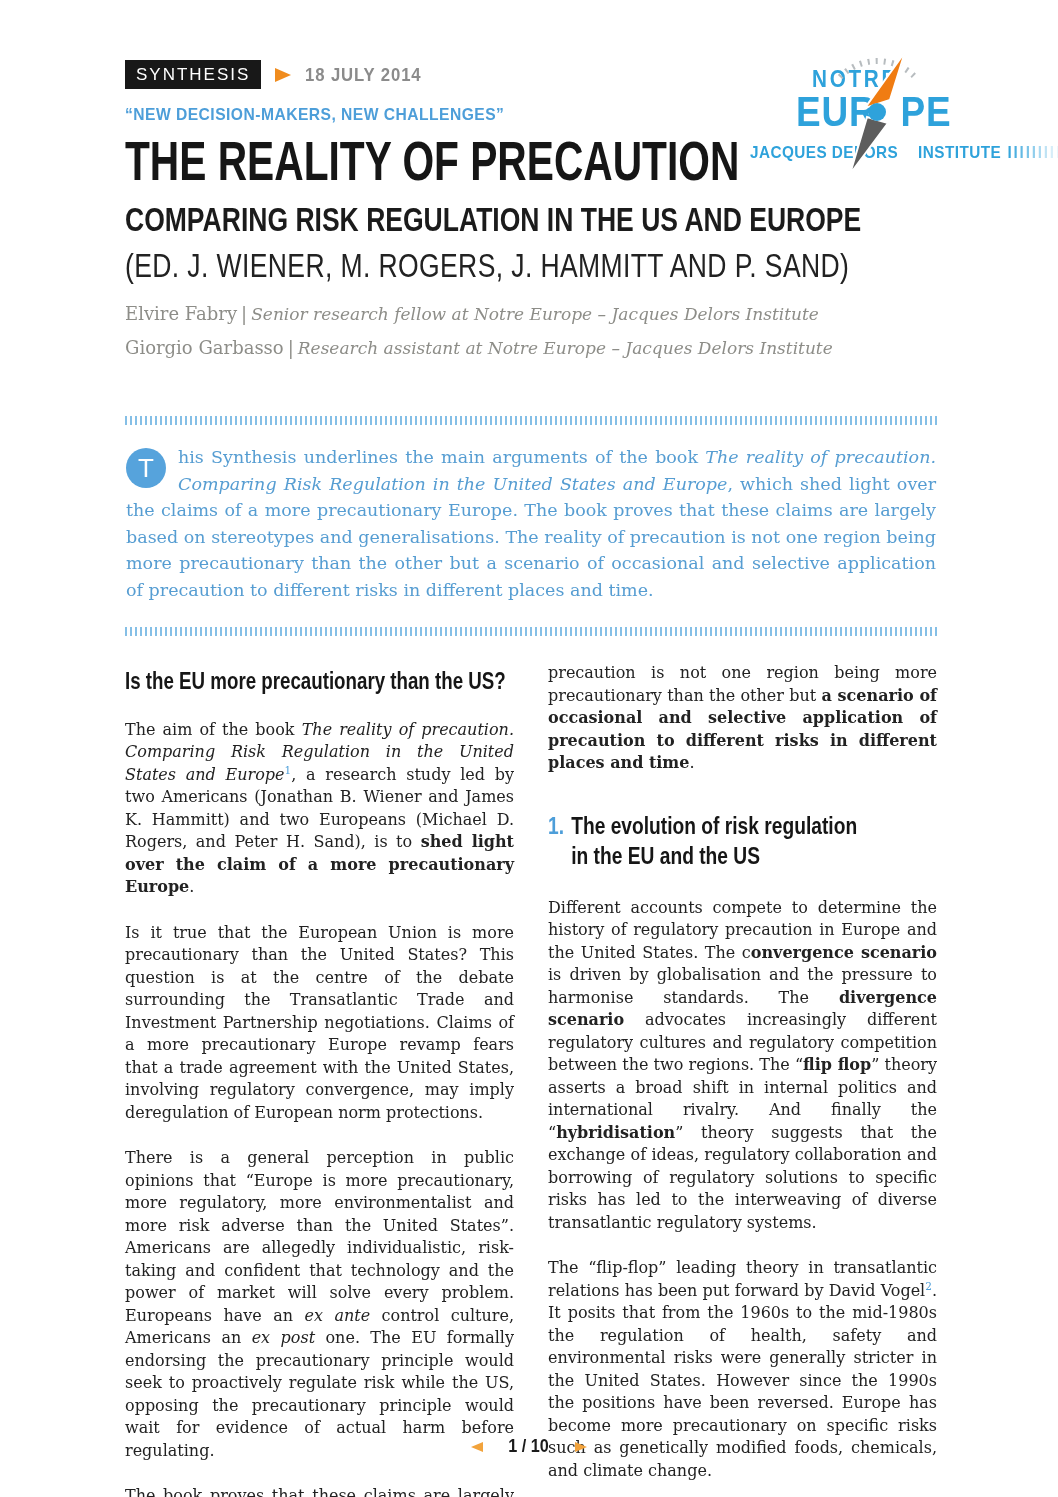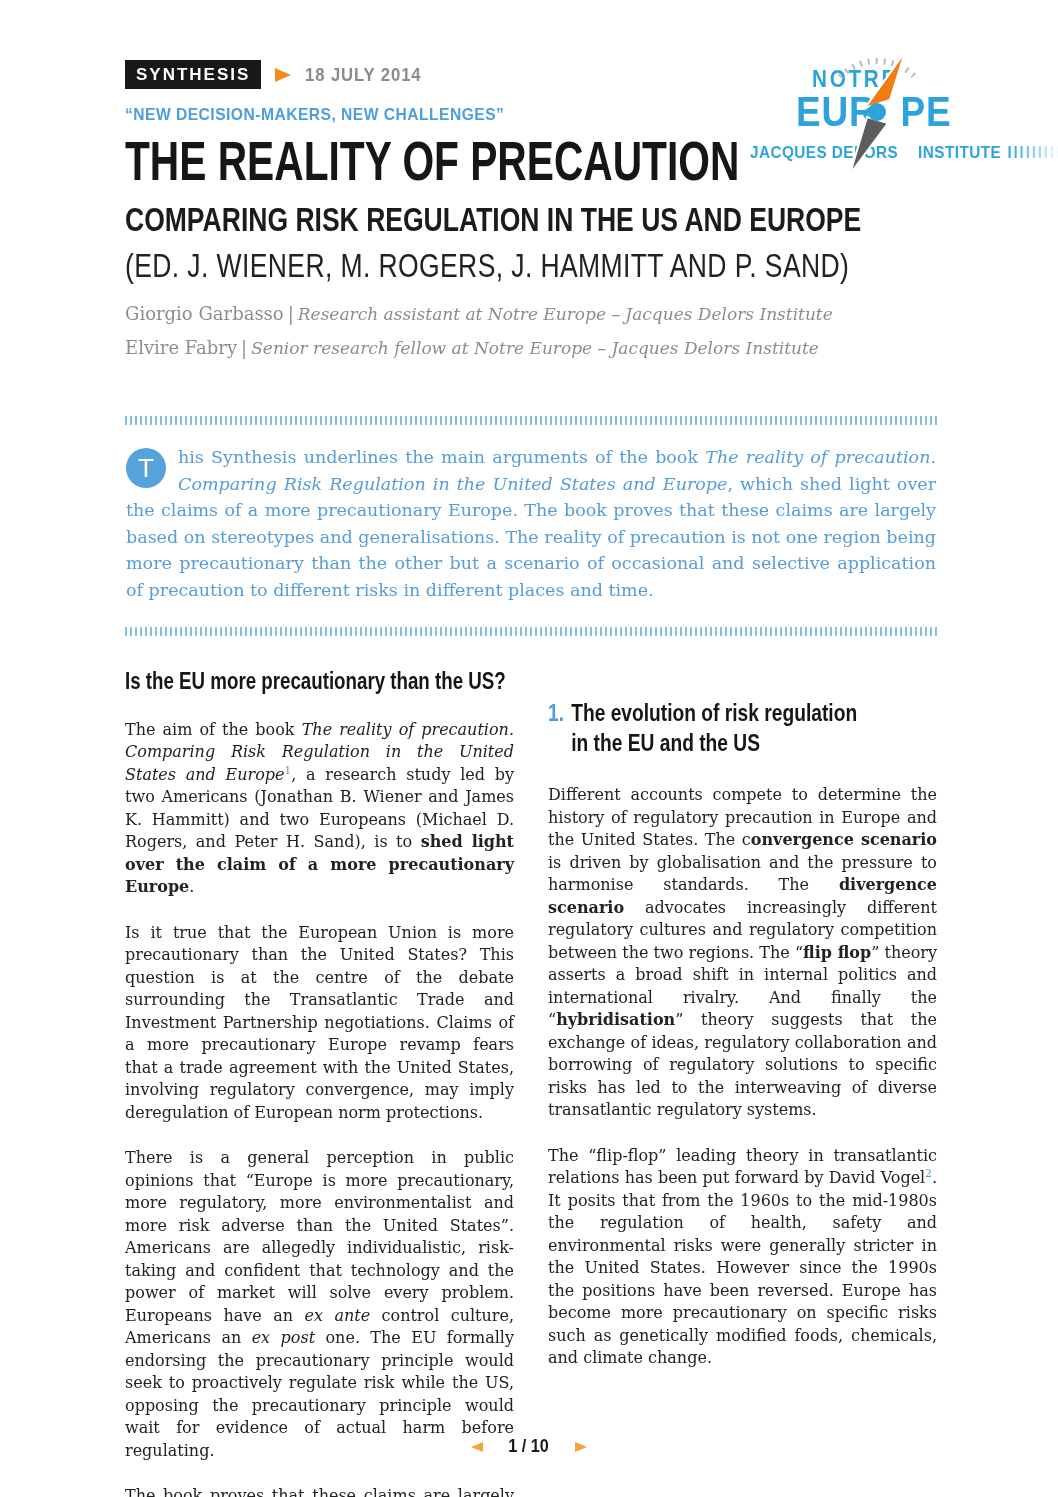--- a/index.html
+++ b/index.html
@@ -10,21 +10,21 @@
     color:#222222;
     position:relative;
     overflow:hidden;
   }
   .content { padding:0 121px 0 125px; position:relative; }
 
   
   .hdr-row { display:flex; align-items:center; gap:14px; padding-top:60px; }
   .badge {
     background:#181818; color:#ffffff;
-    font-family:"Liberation Sans", sans-serif; font-weight:bold;
+    font-family:"Liberation Sans", sans-serif; font-weight:normal;
     font-size:17px; letter-spacing:2px;
     padding:5px 11px 4px;
   }
   .hdr-arrow {
     width:0; height:0;
     border-left:16px solid #f08c1e;
     border-top:7px solid transparent;
     border-bottom:7px solid transparent;
   }
   .date {
@@ -144,44 +144,45 @@
     <div class="date">18 JULY 2014</div>
   </div>
 
   <div class="series">“NEW DECISION-MAKERS, NEW CHALLENGES”</div>
   <div class="title">THE REALITY OF PRECAUTION</div>
   <div class="subtitle">COMPARING RISK REGULATION IN THE US AND EUROPE</div>
   <div class="editors">(ED. J. WIENER, M. ROGERS, J. HAMMITT AND P. SAND)</div>
 
   <div class="authors">
     <div class="author-line">
+      <span class="author-name">Elvire Fabry</span><span class="author-sep">|</span><span class="author-role">Senior research fellow at Notre Europe – Jacques Delors Institute</span>
+    </div>
+    <div class="author-line">
       <span class="author-name">Giorgio Garbasso</span><span class="author-sep">|</span><span class="author-role">Research assistant at Notre Europe – Jacques Delors Institute</span>
-    </div>
-    <div class="author-line">
-      <span class="author-name">Elvire Fabry</span><span class="author-sep">|</span><span class="author-role">Senior research fellow at Notre Europe – Jacques Delors Institute</span>
     </div>
   </div>
 
   <div class="abstract">
     <div class="tickline"></div>
     <div class="abstract-body">
       <span class="dropcap">T</span><span><span>his Synthesis underlines the main arguments of the book </span><span class="seg-i">The reality of precaution. Comparing Risk Regulation in the United States and Europe</span><span>, which shed light over the claims of a more precautionary Europe. The book proves that these claims are largely based on stereotypes and generalisations. The reality of precaution is not one region being more precautionary than the other but a scenario of occasional and selective application of precaution to different risks in different places and time.</span></span>
     </div>
     <div class="tickline"></div>
   </div>
 
   <div class="cols">
     <div class="col">
       <div class="col-heading">Is the EU more precautionary than the US?</div>
       <p><span>The aim of the book </span><span class="seg-i">The reality of precaution. Comparing Risk Regulation in the United States and Europe</span><span class="seg-sup">1</span><span>, a research study led by two Americans (Jonathan B. Wiener and James K. Hammitt) and two Europeans (Michael D. Rogers, and Peter H. Sand), is to </span><span class="seg-b">shed light over the claim of a more precautionary Europe</span><span>.</span></p>
       <p><span>Is it true that the European Union is more precautionary than the United States? This question is at the centre of the debate surrounding the Transatlantic Trade and Investment Partnership negotiations. Claims of a more precautionary Europe revamp fears that a trade agreement with the United States, involving regulatory convergence, may imply deregulation of European norm protections.</span></p>
       <p><span>There is a general perception in public opinions that “Europe is more precautionary, more regulatory, more environmentalist and more risk adverse than the United States”. Americans are allegedly individualistic, risk-taking and confident that technology and the power of market will solve every problem. Europeans have an </span><span class="seg-i">ex ante</span><span> control culture, Americans an </span><span class="seg-i">ex post</span><span> one. The EU formally endorsing the precautionary principle would seek to proactively regulate risk while the US, opposing the precautionary principle would wait for evidence of actual harm before regulating.</span></p>
       <p><span>The book proves that these claims are largely based on stereotypes and generalisations. The reality of</span></p>
     </div>
     <div class="col">
+      <p><span>precaution is not one region being more precautionary than the other but </span><span class="seg-b">a scenario of occasional and selective application of precaution to different risks in different places and time</span><span>.</span></p>
       <div class="sec-heading">
         <span class="sec-num">1.</span>
         <span class="sec-title">The evolution of risk regulation
 in the EU and the US</span>
       </div>
       <p><span>Different accounts compete to determine the history of regulatory precaution in Europe and the United States. The c</span><span class="seg-b">onvergence scenario</span><span> is driven by globalisation and the pressure to harmonise standards. The </span><span class="seg-b">divergence scenario</span><span> advocates increasingly different regulatory cultures and regulatory competition between the two regions. The “</span><span class="seg-b">flip flop</span><span>” theory asserts a broad shift in internal politics and international rivalry. And finally the “</span><span class="seg-b">hybridisation</span><span>” theory suggests that the exchange of ideas, regulatory collaboration and borrowing of regulatory solutions to specific risks has led to the interweaving of diverse transatlantic regulatory systems.</span></p>
       <p><span>The “flip-flop” leading theory in transatlantic relations has been put forward by David Vogel</span><span class="seg-sup">2</span><span>. It posits that from the 1960s to the mid-1980s the regulation of health, safety and environmental risks were generally stricter in the United States. However since the 1990s the positions have been reversed. Europe has become more precautionary on specific risks such as genetically modified foods, chemicals, and climate change.</span></p>
     </div>
   </div>
 

